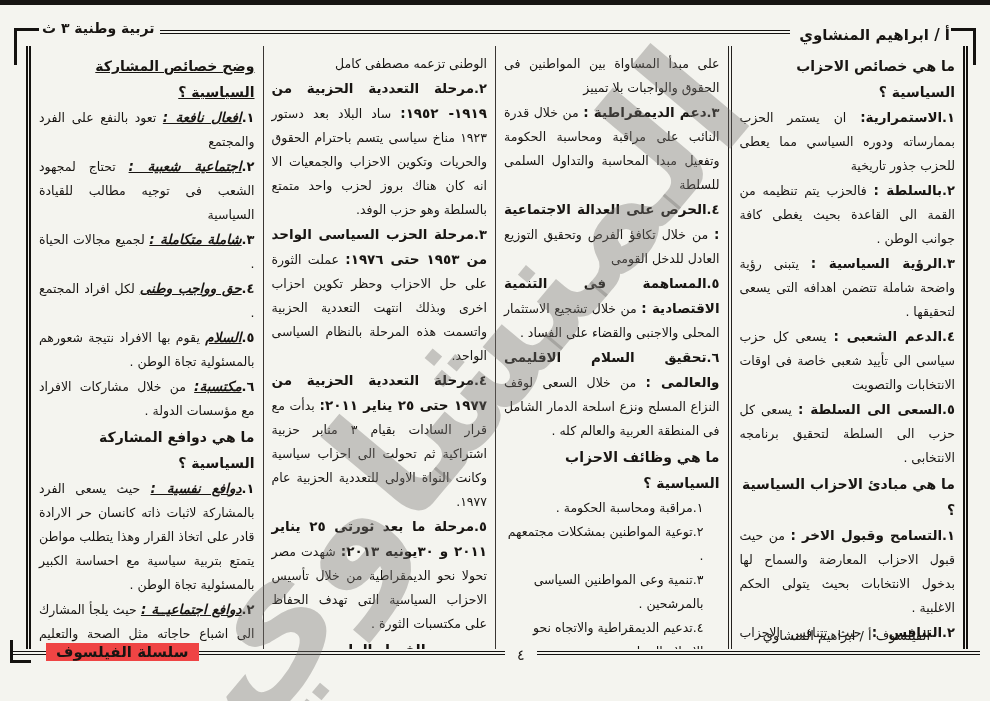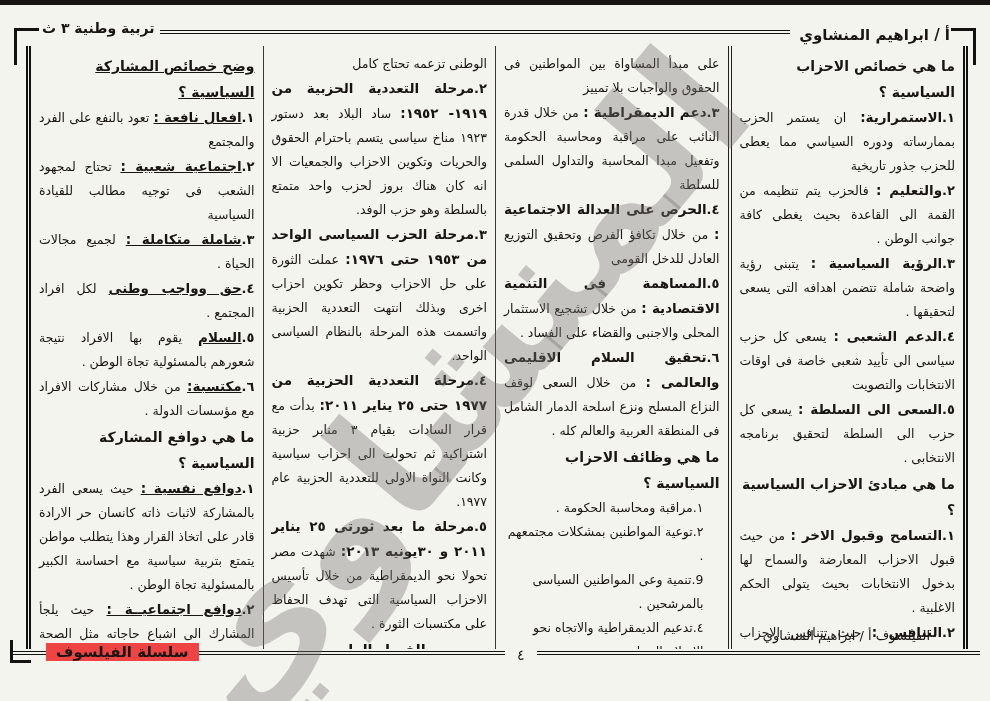--- a/index.html
+++ b/index.html
@@ -30,21 +30,21 @@
   .col-divider-double{border-right:4px double #23201d;}
   .col-divider{border-right:1px solid #3a3633;}
   .blk{font-size:12.5px;line-height:24px;text-align:justify;text-justify:inter-word;}
   .blk.heading{font-weight:bold;font-size:14px;line-height:26px;text-align:right;letter-spacing:-0.2px;margin-top:1px;}
   .blk.heading.u-head{text-decoration:underline;}
   .blk.chapter{font-weight:bold;font-size:14.5px;text-align:center;text-decoration:underline;line-height:28px;}
   .blk.litem{text-align:right;padding-right:16px;}
   .blk.text{text-align:justify;}
   .num{font-weight:bold;font-size:13px;}
   .lead{font-weight:bold;font-size:13.5px;}
-  .lead.ul{text-decoration:underline;}
+  .lead.ul{text-decoration:underline;font-style:italic;}
   
   .watermark{
     position:absolute;top:385px;left:455px;
     transform:translate(-50%,-50%) rotate(-50deg);
     font-size:170px;font-weight:bold;color:rgba(118,115,112,0.38);
     white-space:nowrap;z-index:5;pointer-events:none;
     font-family:"DejaVu Sans",sans-serif;
   }
   
   .footer-sign{position:absolute;bottom:58px;right:60px;font-weight:normal;font-size:13px;text-align:right;}
@@ -62,42 +62,42 @@
 <div class="hdr-rule"></div>
 <div class="corner corner-tr"></div>
 <div class="corner corner-tl"></div>
 <div class="corner-bl corner"></div>
 
 <div class="frame">
   <div class="cols">
     <div class="col" id="col-0">
         <div class="blk heading">ما هي خصائص الاحزاب السياسية ؟</div>
         <div class="blk item"><span class="num">١.</span><span class="lead">الاستمرارية:</span> ان يستمر الحزب بممارساته ودوره السياسي مما يعطى للحزب جذور تاريخية</div>
-        <div class="blk item"><span class="num">٢.</span><span class="lead">والتعليم :</span> فالحزب يتم تنظيمه من القمة الى القاعدة بحيث يغطى كافة جوانب الوطن .</div>
+        <div class="blk item"><span class="num">٢.</span><span class="lead">بالسلطة :</span> فالحزب يتم تنظيمه من القمة الى القاعدة بحيث يغطى كافة جوانب الوطن .</div>
         <div class="blk item"><span class="num">٣.</span><span class="lead">الرؤية السياسية :</span> يتبنى رؤية واضحة شاملة تتضمن اهدافه التى يسعى لتحقيقها .</div>
         <div class="blk item"><span class="num">٤.</span><span class="lead">الدعم الشعبى :</span> يسعى كل حزب سياسى الى تأييد شعبى خاصة فى اوقات الانتخابات والتصويت</div>
         <div class="blk item"><span class="num">٥.</span><span class="lead">السعى الى السلطة :</span> يسعى كل حزب الى السلطة لتحقيق برنامجه الانتخابى .</div>
         <div class="blk heading">ما هي مبادئ الاحزاب السياسية ؟</div>
         <div class="blk item"><span class="num">١.</span><span class="lead">التسامح وقبول الاخر :</span> من حيث قبول الاحزاب المعارضة والسماح لها بدخول الانتخابات بحيث يتولى الحكم الاغلبية .</div>
         <div class="blk item"><span class="num">٢.</span><span class="lead">التنافس :</span> حيث تتنافس الاحزاب السياسية بتقديم حلول واضحة امام الناخب للمشاكل الداخلية والخارجية</div>
       </div>
     <div class="col col-divider-double" id="col-1">
         <div class="blk text">على مبدأ المساواة بين المواطنين فى الحقوق والواجبات بلا تمييز</div>
         <div class="blk item"><span class="num">٣.</span><span class="lead">دعم الديمقراطية :</span> من خلال قدرة النائب على مراقبة ومحاسبة الحكومة وتفعيل مبدا المحاسبة والتداول السلمى للسلطة</div>
         <div class="blk item"><span class="num">٤.</span><span class="lead">الحرص على العدالة الاجتماعية :</span> من خلال تكافؤ الفرص وتحقيق التوزيع العادل للدخل القومى</div>
         <div class="blk item"><span class="num">٥.</span><span class="lead">المساهمة فى التنمية الاقتصادية :</span> من خلال تشجيع الاستثمار المحلى والاجنبى والقضاء على الفساد .</div>
         <div class="blk item"><span class="num">٦.</span><span class="lead">تحقيق السلام الاقليمى والعالمى :</span> من خلال السعى لوقف النزاع المسلح ونزع اسلحة الدمار الشامل فى المنطقة العربية والعالم كله .</div>
         <div class="blk heading">ما هي وظائف الاحزاب السياسية ؟</div>
         <div class="blk litem">١.مراقبة ومحاسبة الحكومة .</div>
         <div class="blk litem">٢.توعية المواطنين بمشكلات مجتمعهم .</div>
-        <div class="blk litem">9.تنمية وعى المواطنين السياسى بالمرشحين .</div>
+        <div class="blk litem">٣.تنمية وعى المواطنين السياسى بالمرشحين .</div>
         <div class="blk litem">٤.تدعيم الديمقراطية والاتجاه نحو الاصلاح السياسى</div>
       </div>
     <div class="col col-divider" id="col-2">
-        <div class="blk text">الوطنى تزعمه تحتاج كامل</div>
+        <div class="blk text">الوطنى تزعمه مصطفى كامل</div>
         <div class="blk item"><span class="num">٢.</span><span class="lead">مرحلة التعددية الحزبية من ١٩١٩- ١٩٥٢:</span> ساد البلاد بعد دستور ١٩٢٣ مناخ سياسى يتسم باحترام الحقوق والحريات وتكوين الاحزاب والجمعيات الا انه كان هناك بروز لحزب واحد متمتع بالسلطة وهو حزب الوفد.</div>
         <div class="blk item"><span class="num">٣.</span><span class="lead">مرحلة الحزب السياسى الواحد من ١٩٥٣ حتى ١٩٧٦:</span> عملت الثورة على حل الاحزاب وحظر تكوين احزاب اخرى وبذلك انتهت التعددية الحزبية واتسمت هذه المرحلة بالنظام السياسى الواحد.</div>
         <div class="blk item"><span class="num">٤.</span><span class="lead">مرحلة التعددية الحزبية من ١٩٧٧ حتى ٢٥ يناير ٢٠١١:</span> بدأت مع قرار السادات بقيام ٣ منابر حزبية اشتراكية ثم تحولت الى احزاب سياسية وكانت النواة الاولى للتعددية الحزبية عام ١٩٧٧.</div>
         <div class="blk item"><span class="num">٥.</span><span class="lead">مرحلة ما بعد ثورتى ٢٥ يناير ٢٠١١ و ٣٠يونيه ٢٠١٣:</span> شهدت مصر تحولا نحو الديمقراطية من خلال تأسيس الاحزاب السياسية التى تهدف الحفاظ على مكتسبات الثورة .</div>
         <div class="blk chapter">الفصل الرابع</div>
       </div>
     <div class="col col-divider" id="col-3">
         <div class="blk heading u-head">وضح خصائص المشاركة السياسية ؟</div>
         <div class="blk item"><span class="num">١.</span><span class="lead ul">افعال نافعة :</span> تعود بالنفع على الفرد والمجتمع</div>
         <div class="blk item"><span class="num">٢.</span><span class="lead ul">اجتماعية شعبية :</span> تحتاج لمجهود الشعب فى توجيه مطالب للقيادة السياسية</div>

